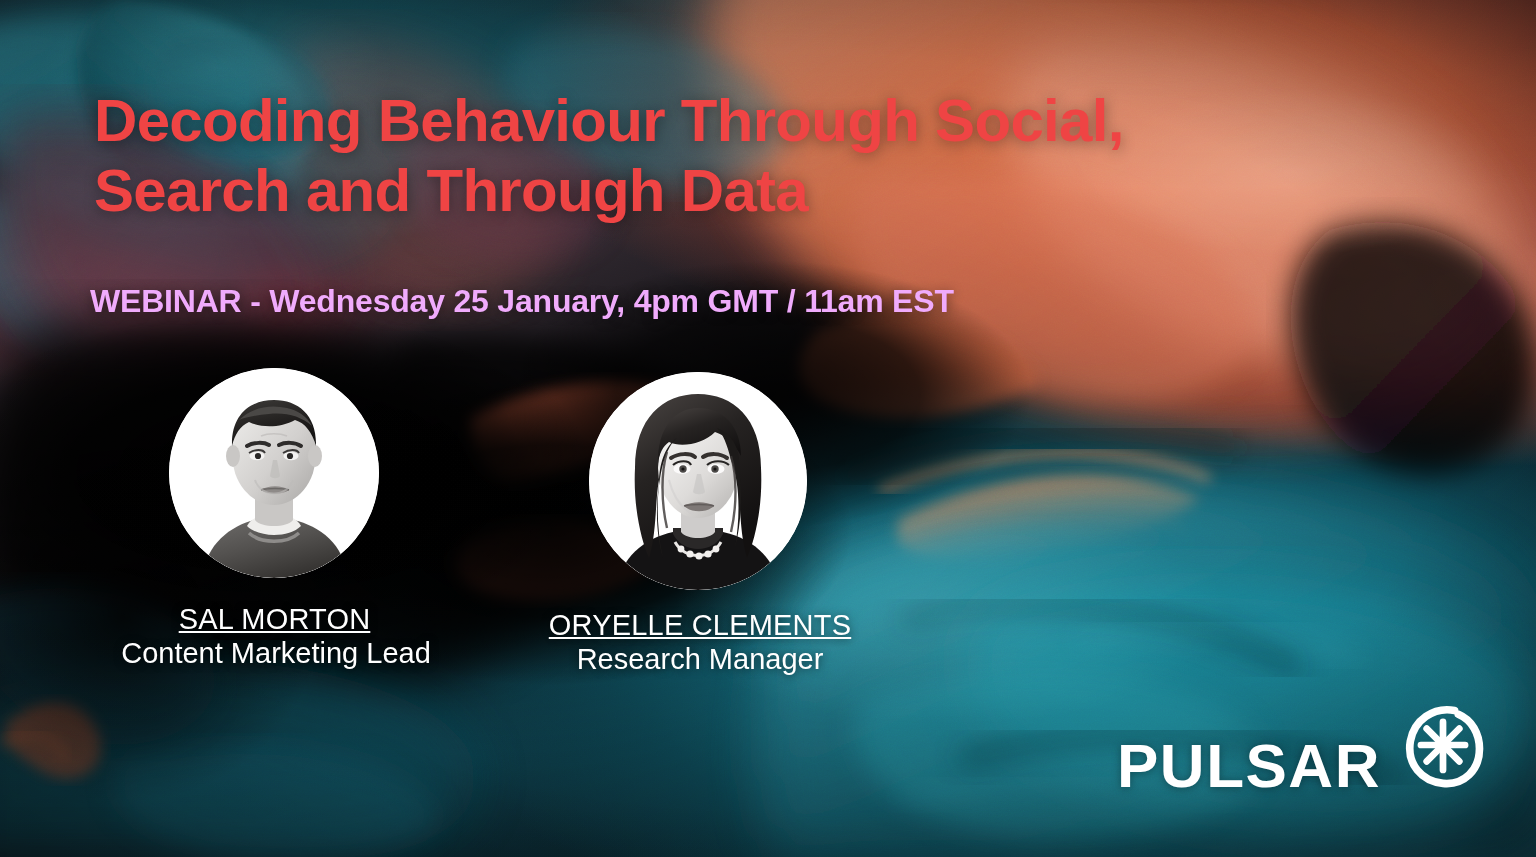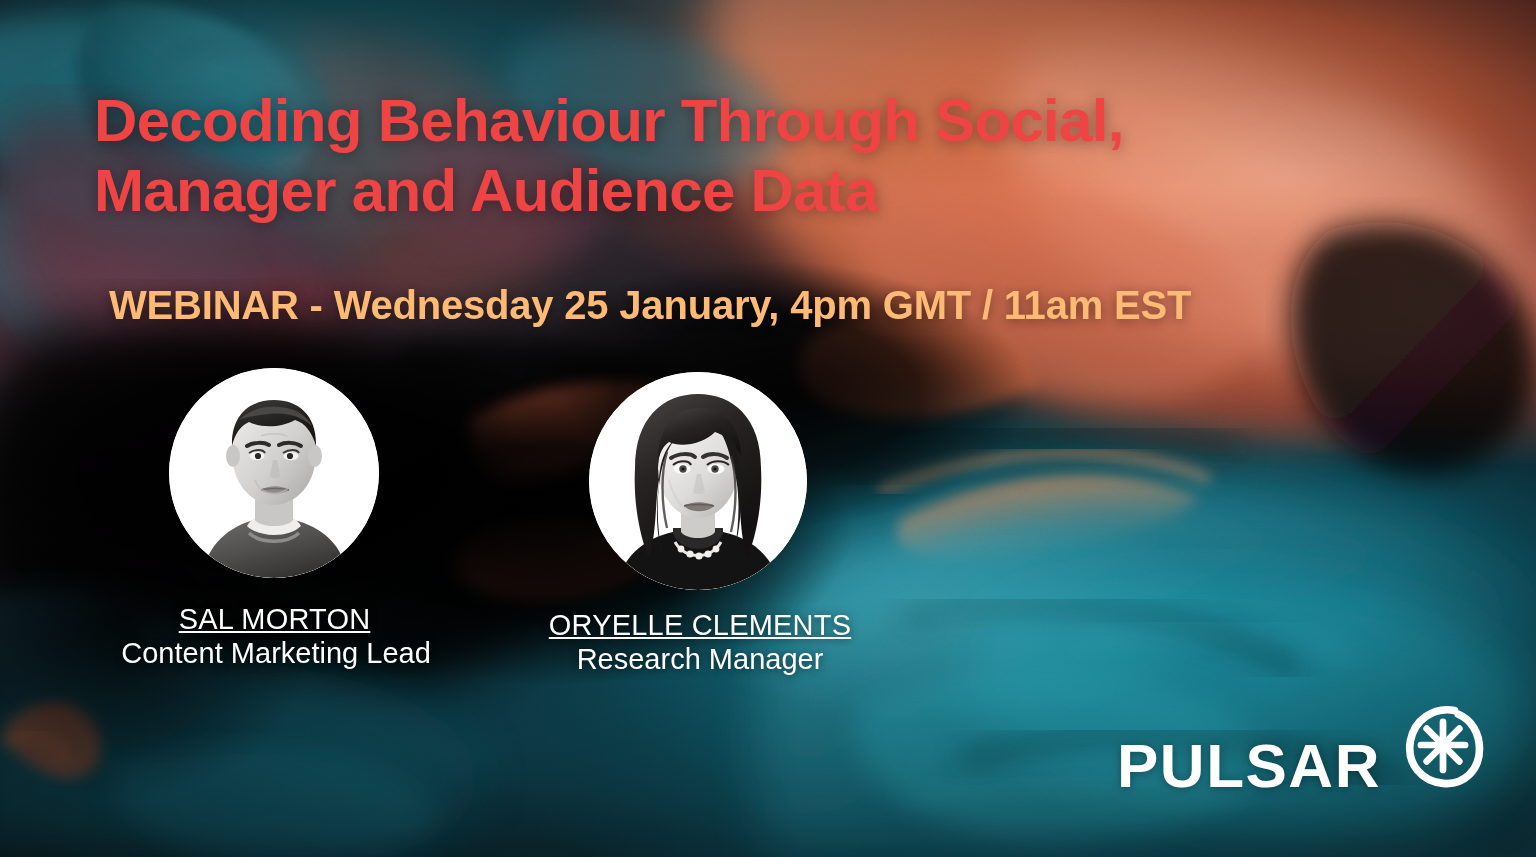--- a/index.html
+++ b/index.html
@@ -72,23 +72,23 @@
     color:#ef4444;
     font-size:60px;
     font-weight:bold;
     line-height:1.16;
     letter-spacing:-0.7px;
     text-shadow:0 2px 14px rgba(0,0,0,0.38);
   }
 
   .subhead {
     position:absolute;
-    left:109px; top:283px;
-    color:#fdba74;
-    font-size:40px;
+    left:90px; top:283px;
+    color:#f0abfc;
+    font-size:32px;
     font-weight:bold;
     letter-spacing:-0.2px;
     white-space:nowrap;
     text-shadow:0 2px 12px rgba(0,0,0,0.45);
   }
 
   
   .speaker { position:absolute; }
 
   .avatar {
@@ -245,21 +245,21 @@
         <feTurbulence type="fractalNoise" baseFrequency="0.85" numOctaves="3"></feTurbulence>
       </filter>
       <rect width="100%" height="100%" filter="url(#noise)"></rect>
     </svg>
   </div>
 
   <div id="content">
 
     <div class="headline">
       <div>Decoding Behaviour Through Social,</div>
-      <div>Manager and Audience Data</div>
+      <div>Search and Through Data</div>
     </div>
 
     <div class="subhead">WEBINAR - Wednesday 25 January, 4pm GMT / 11am EST</div>
 
     <div class="speaker" id="speaker-0">
       <div class="avatar">
         <svg viewBox="0 0 210 210" aria-hidden="true">
           <defs>
             <clipPath id="clipA">
                 <circle cx="105" cy="105" r="105"></circle>

